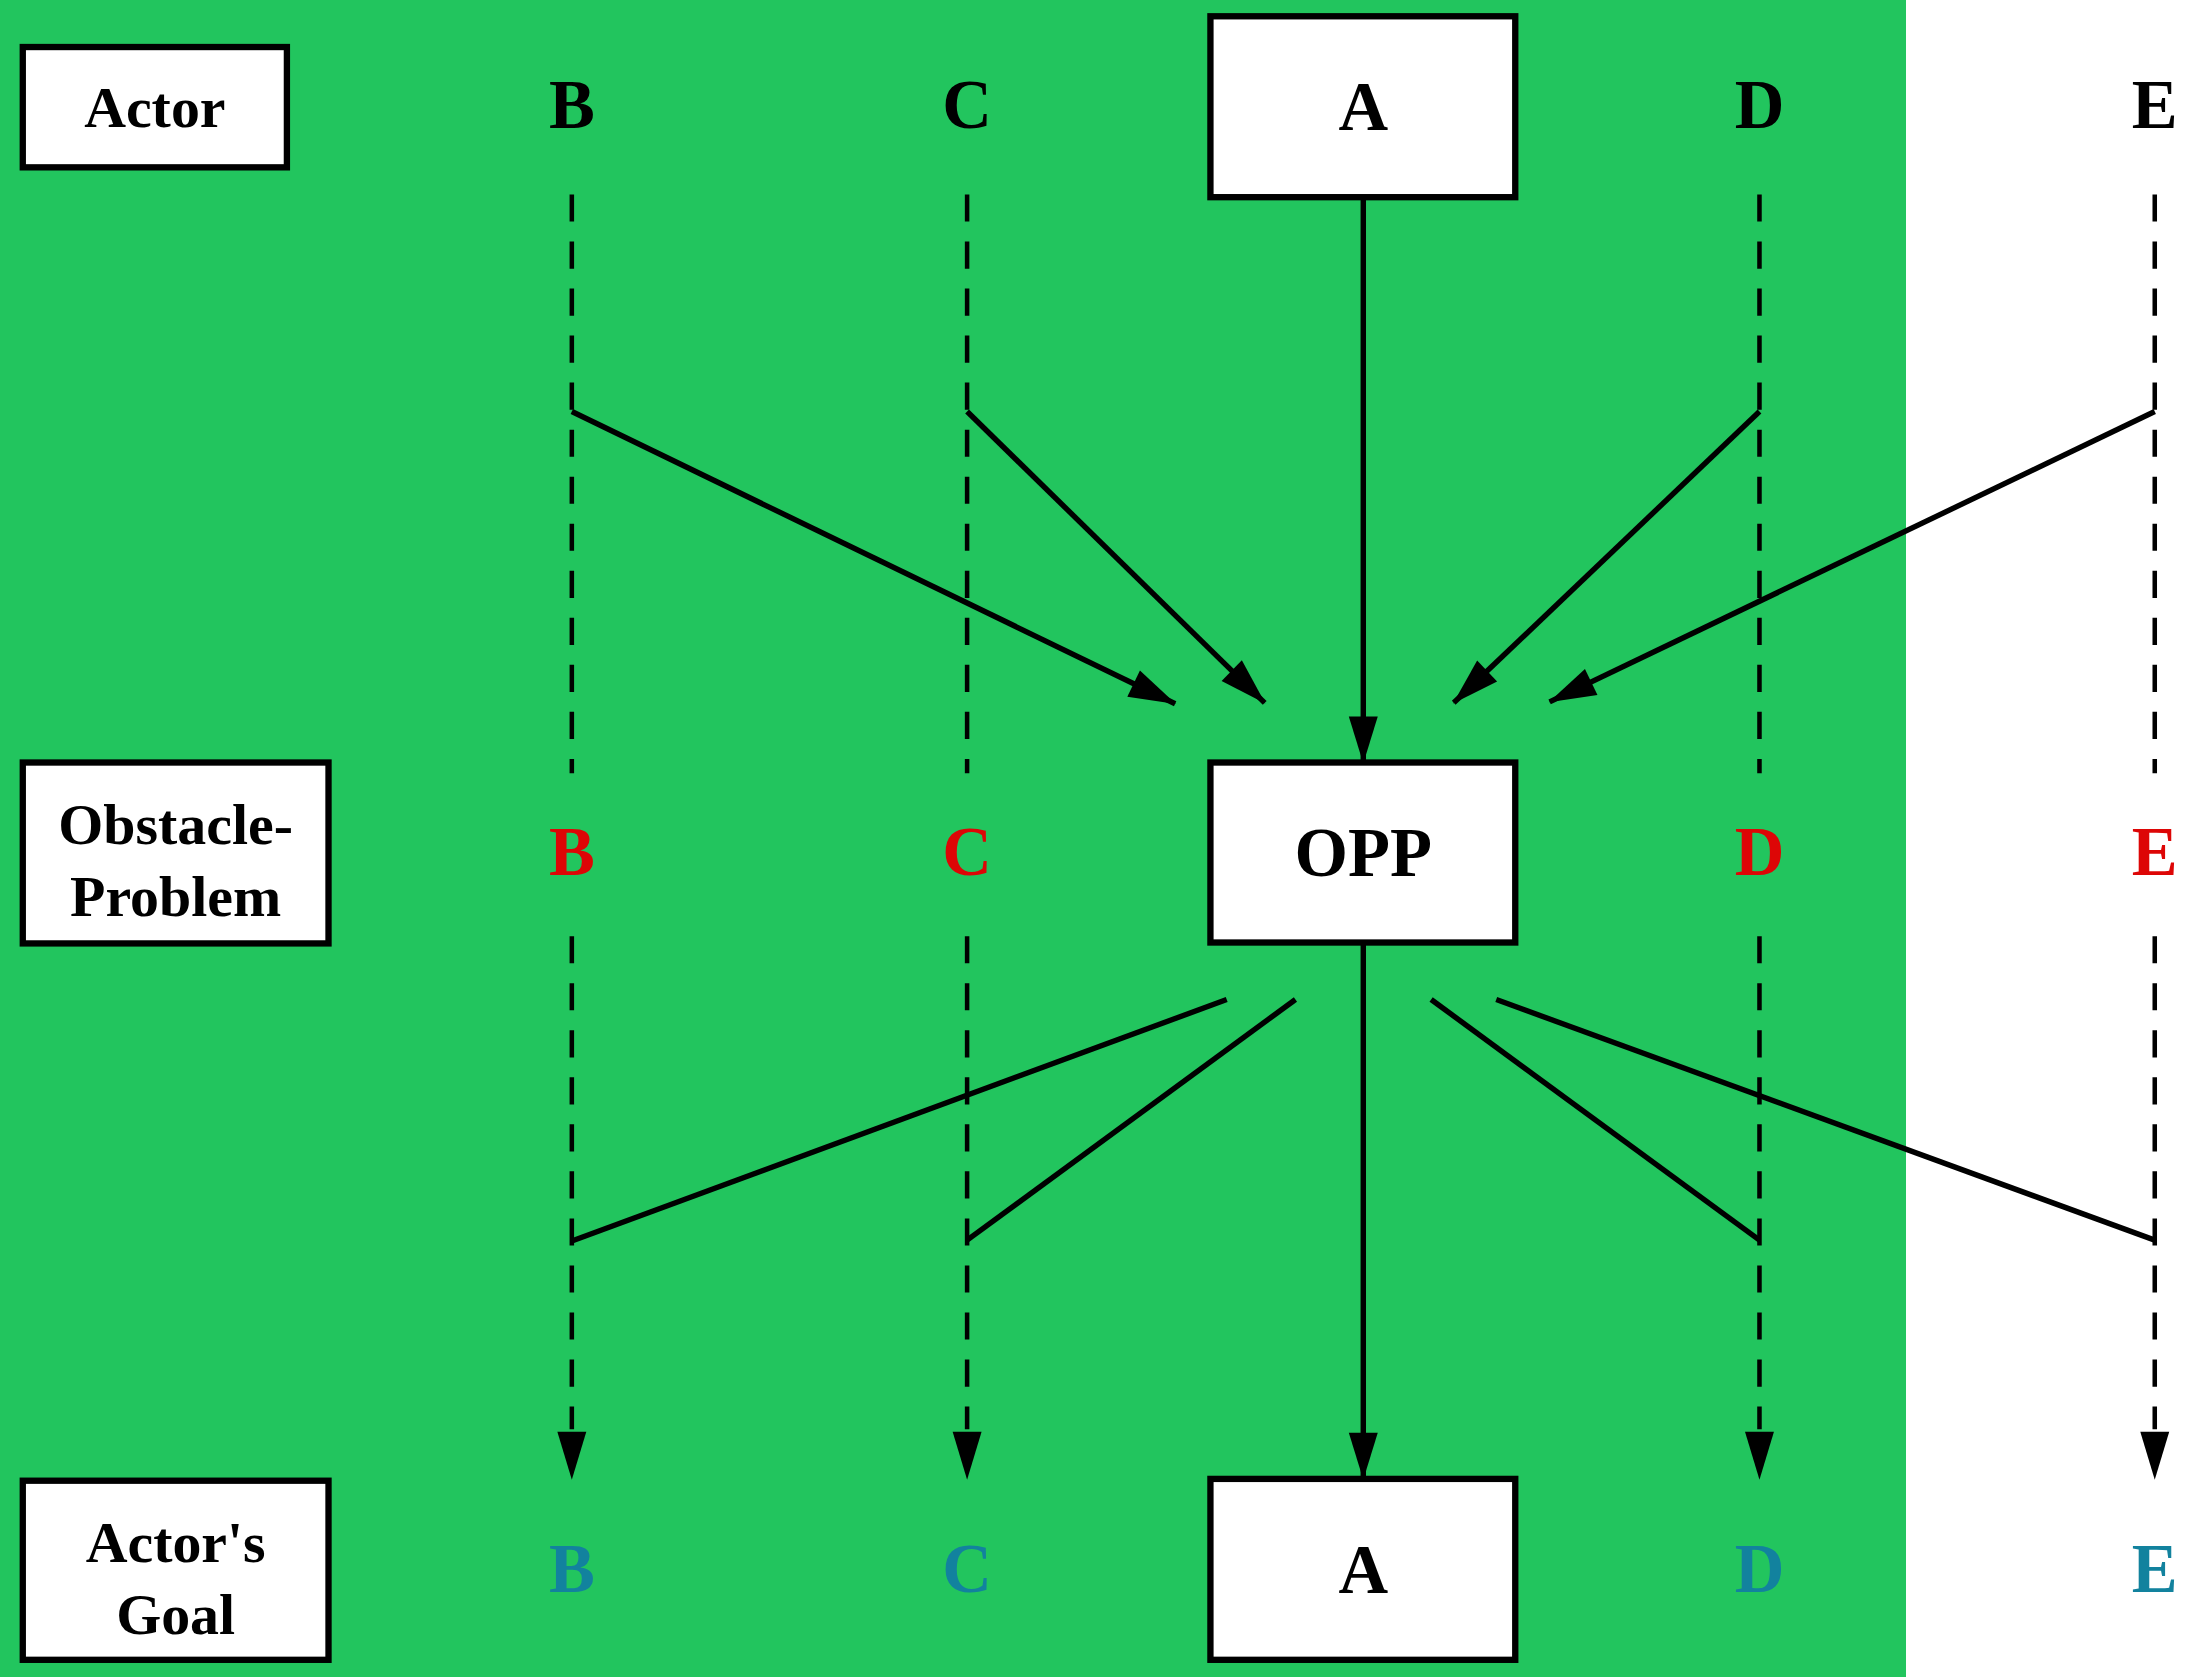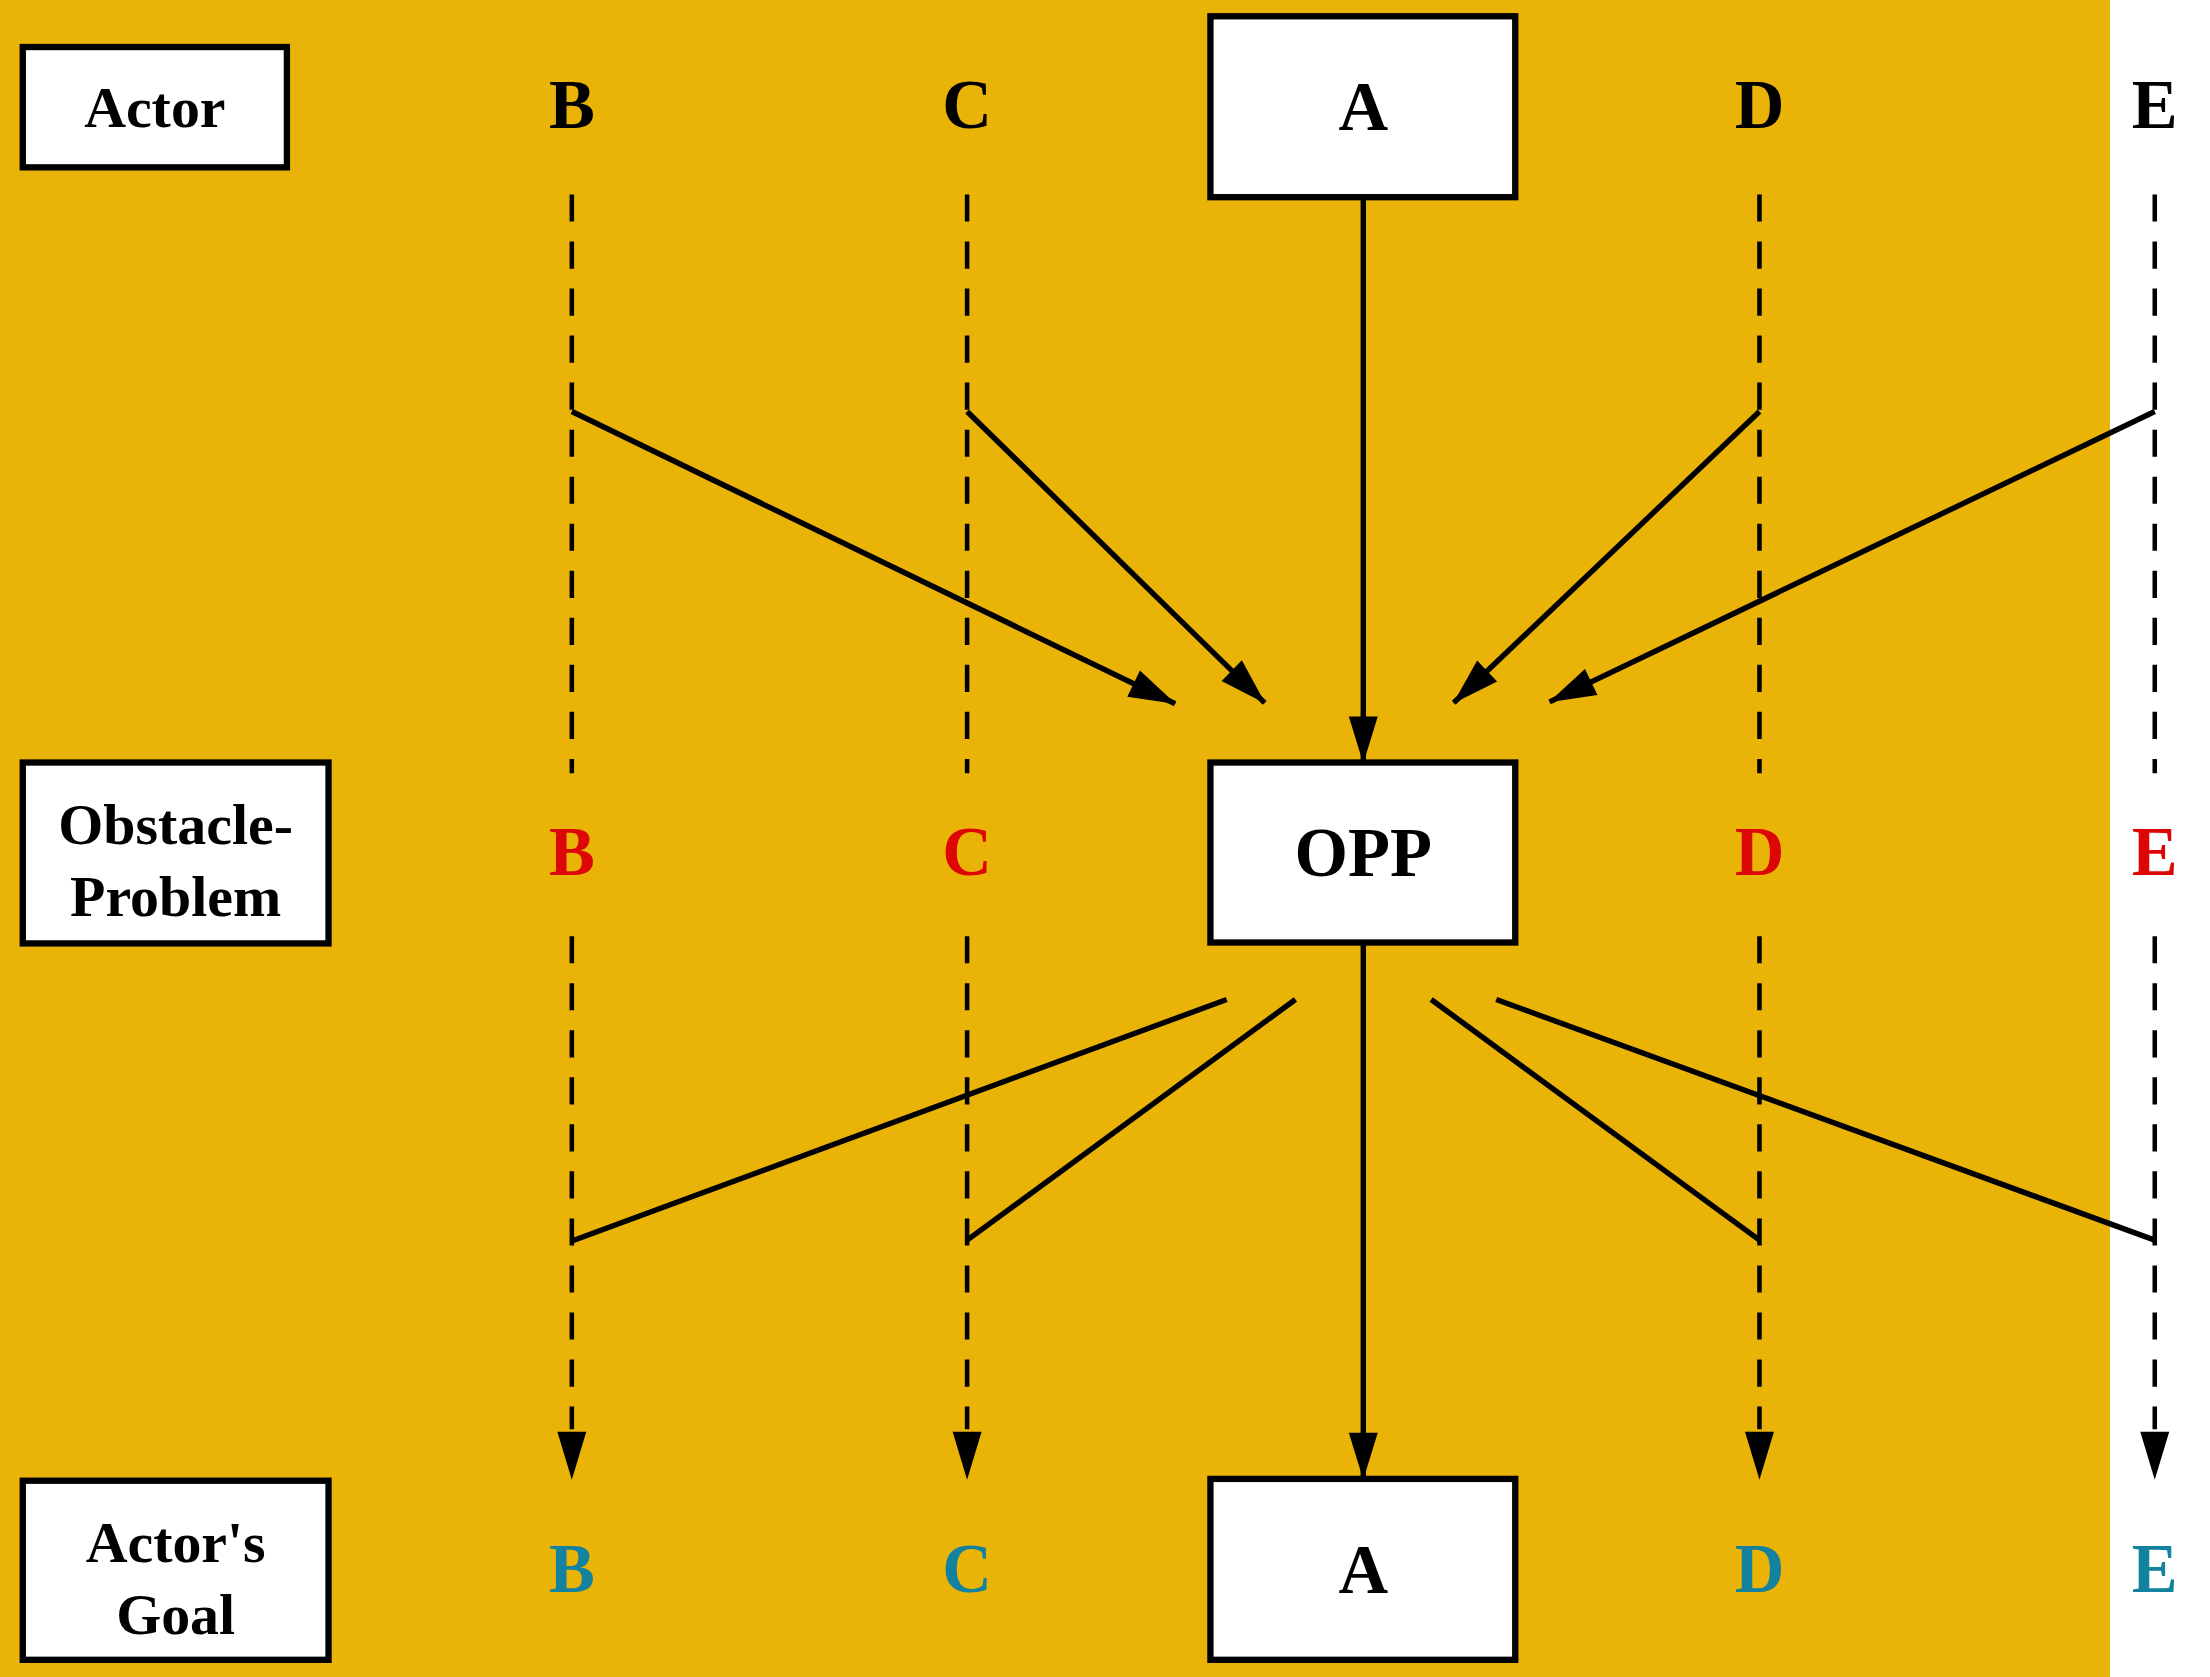--- a/index.html
+++ b/index.html
@@ -2,23 +2,23 @@
 <html style="font-size:14.5px"><head>
 <meta charset="utf-8">
 <style>
   html, body {
     margin: 0;
     padding: 0;
     background: #ffffff;
   }
   #stage {
     position: relative;
-    width: 2110px;
+    width: 1906px;
     height: 1677px;
-    background: #eab308;
+    background: #22c55e;
     font-family: "Liberation Serif", "DejaVu Serif", serif;
   }
   svg { display: block; }
   text {
     font-family: "Liberation Serif", "DejaVu Serif", serif;
     font-weight: bold;
   }
   .col-letter { font-size: 76px; }
   .box-letter { font-size: 76px; }
   .row-label  { font-size: 64px; }

